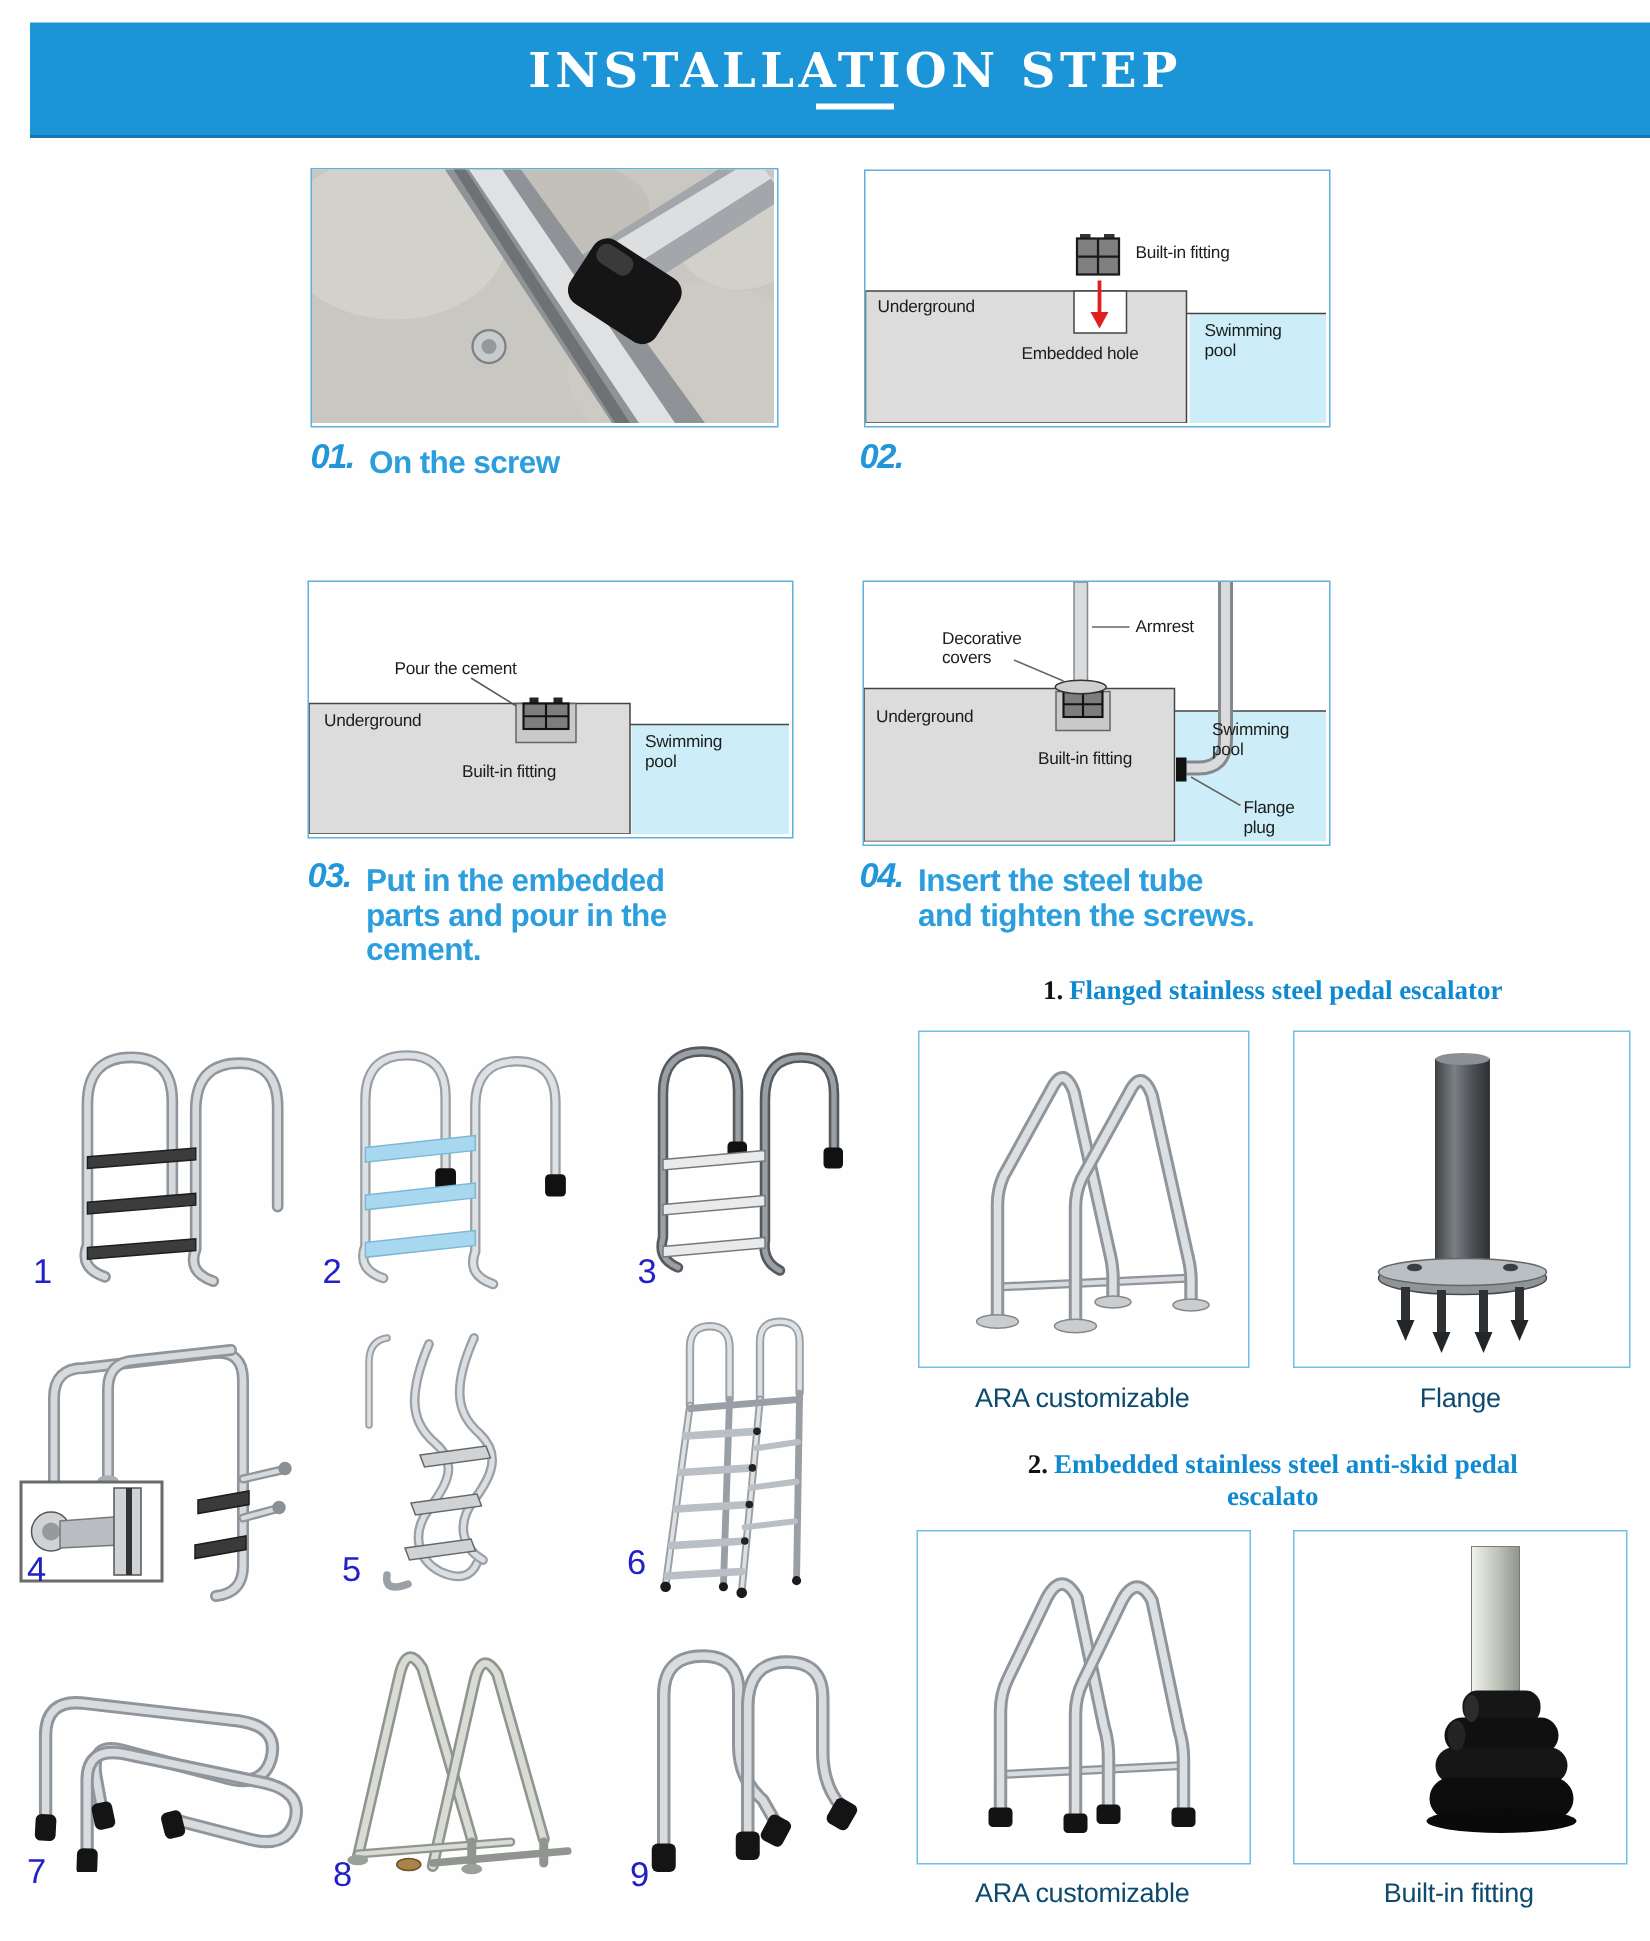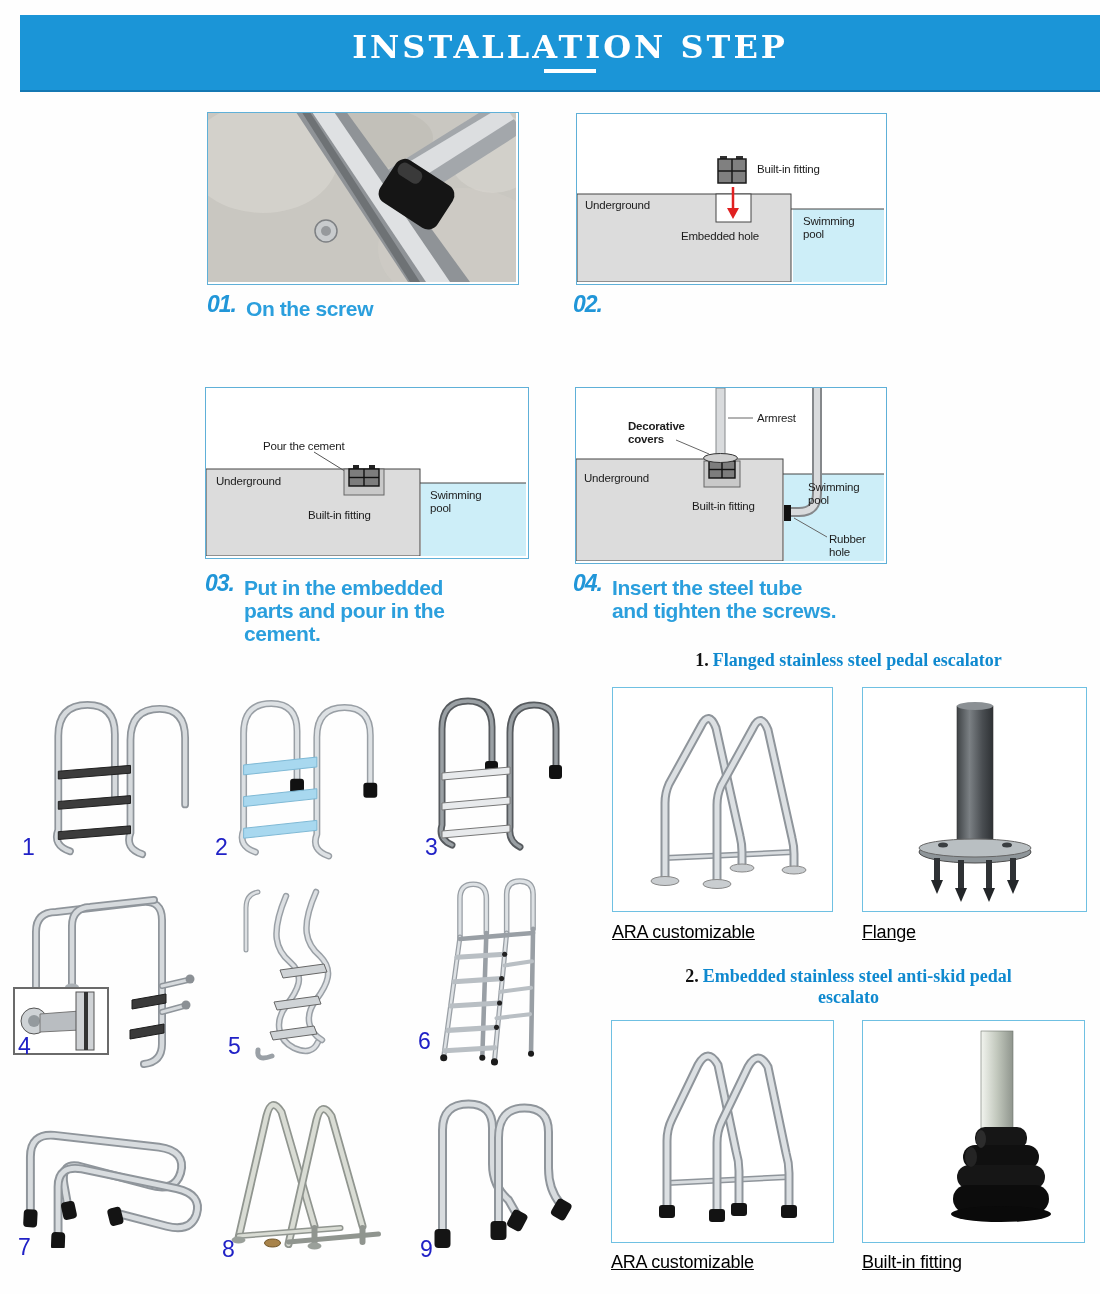--- a/index.html
+++ b/index.html
@@ -21,21 +21,21 @@
             margin-right:10px;letter-spacing:-1px;}
   .step-text{font-size:21px;color:#2b9fdd;line-height:1.1;padding-top:4px;letter-spacing:-0.4px;font-weight:bold;}
   
   .product{position:absolute;}
   .pnum{position:absolute;font-size:23px;color:#2021c6;line-height:1;}
   
   .sec-title{position:absolute;text-align:center;font-size:18px;font-weight:bold;line-height:1.15;font-family:Liberation Serif, serif;}
   .sec-title .sec-num{color:#111111;margin-right:4px;}
   .sec-title .sec-text{color:#0f89cf;}
   .pbox{position:absolute;background:#ffffff;border:1px solid #6fc0e2;}
-  .pcap{position:absolute;text-align:left;font-size:18px;color:#000000;letter-spacing:-0.2px;text-decoration:underline;}
+  .pcap{position:absolute;text-align:center;font-size:18px;color:#0c4a6e;letter-spacing:-0.2px;}
   .sec2-wrap{display:inline-block;max-width:360px;}
 </style>
 </head>
 <body>
 
 <div class="page">
 
   <div class="banner">
     <div class="banner-title">INSTALLATION STEP</div>
     <div class="banner-underline"></div>
@@ -120,26 +120,26 @@
       </g>
       <path d="M241,0 V105 Q241,124 223,124 H215" fill="none" stroke="#85888b" stroke-width="10"></path>
       <path d="M241,0 V105 Q241,124 223,124 H215" fill="none" stroke="#d9dbdd" stroke-width="6"></path>
       <rect x="140" y="0" width="9" height="70" fill="#d9dbdd" stroke="#86898c" stroke-width="1"></rect>
       <ellipse cx="144.5" cy="70" rx="17" ry="4.5" fill="#cfcfcf" stroke="#333" stroke-width="1"></ellipse>
       <rect x="208" y="117" width="7" height="16" fill="#111"></rect>
       <line x1="152" y1="30" x2="177" y2="30" stroke="#666" stroke-width="1"></line>
       <line x1="100" y1="52" x2="133" y2="66" stroke="#666" stroke-width="1"></line>
       <line x1="218" y1="130" x2="251" y2="149" stroke="#666" stroke-width="1"></line>
     </svg>
-    <div class="dlabel" style="left:52px;top:32px;width:72px;font-weight:bold;">Decorative covers</div>
+    <div class="dlabel" style="left:52px;top:32px;width:72px;">Decorative covers</div>
     <div class="dlabel" style="left:181px;top:24px;">Armrest</div>
     <div class="dlabel" style="left:8px;top:84px;">Underground</div>
     <div class="dlabel" style="left:116px;top:112px;">Built-in fitting</div>
     <div class="dlabel" style="left:232px;top:93px;width:62px;">Swimming pool</div>
-    <div class="dlabel" style="left:253px;top:145px;width:48px;">Rubber hole</div>
+    <div class="dlabel" style="left:253px;top:145px;width:48px;">Flange plug</div>
   </div>
 
   <div class="step-caption" style="left:207px;top:293px;">
     <span class="step-num">01.</span>
     <span class="step-text" style="max-width:240px;">On the screw</span>
   </div>
   <div class="step-caption" style="left:573px;top:293px;">
     <span class="step-num">02.</span>
   </div>
   <div class="step-caption" style="left:205px;top:572px;">

